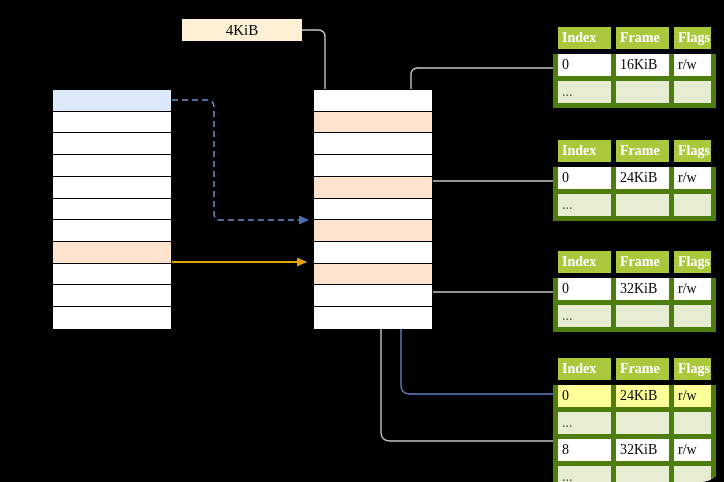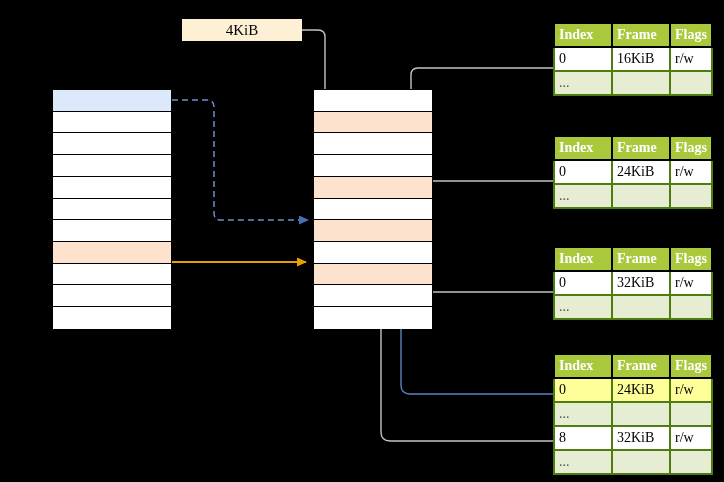--- a/index.html
+++ b/index.html
@@ -37,21 +37,21 @@
 
   
   .ptable{
     position:absolute;
     border-collapse:collapse;
     background:#ffffff;
     font-size:14px;
     table-layout:fixed;
   }
   .ptable td,.ptable th{
-    border:2px solid #4d7c0f;
+    border:5px solid #4d7c0f;
     box-sizing:border-box;
     padding:1px 4px;
     height:22px;
     line-height:20px;
     text-align:left;
     white-space:nowrap;
     overflow:hidden;
   }
   .ptable th{
     background:#aac83c;

